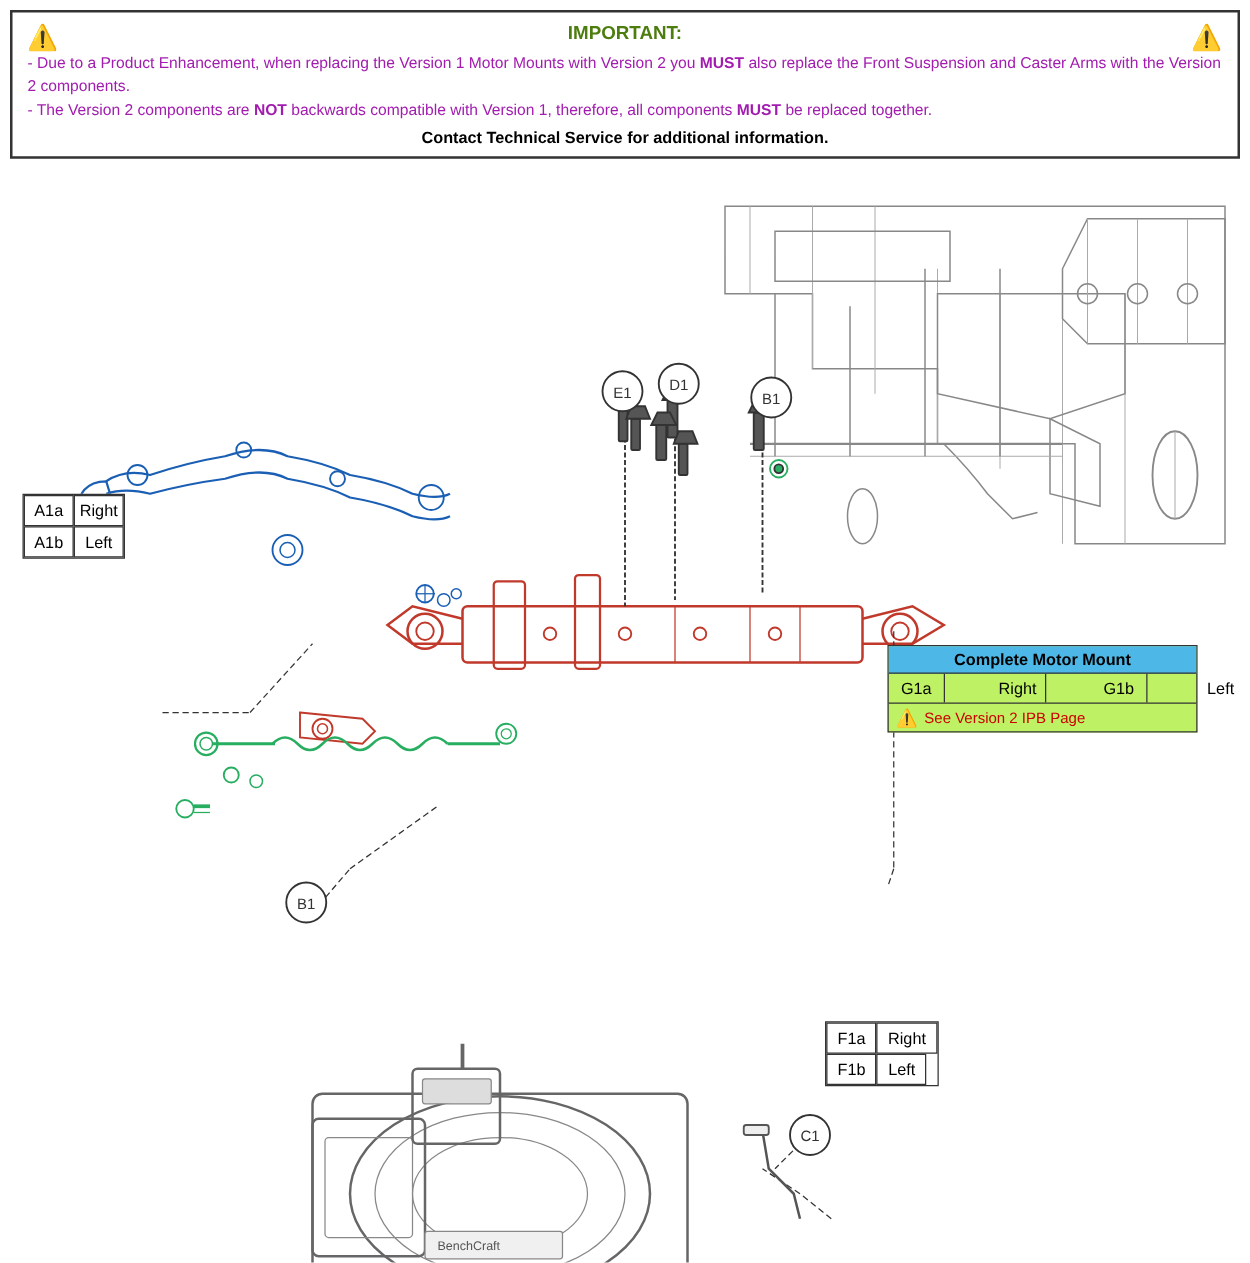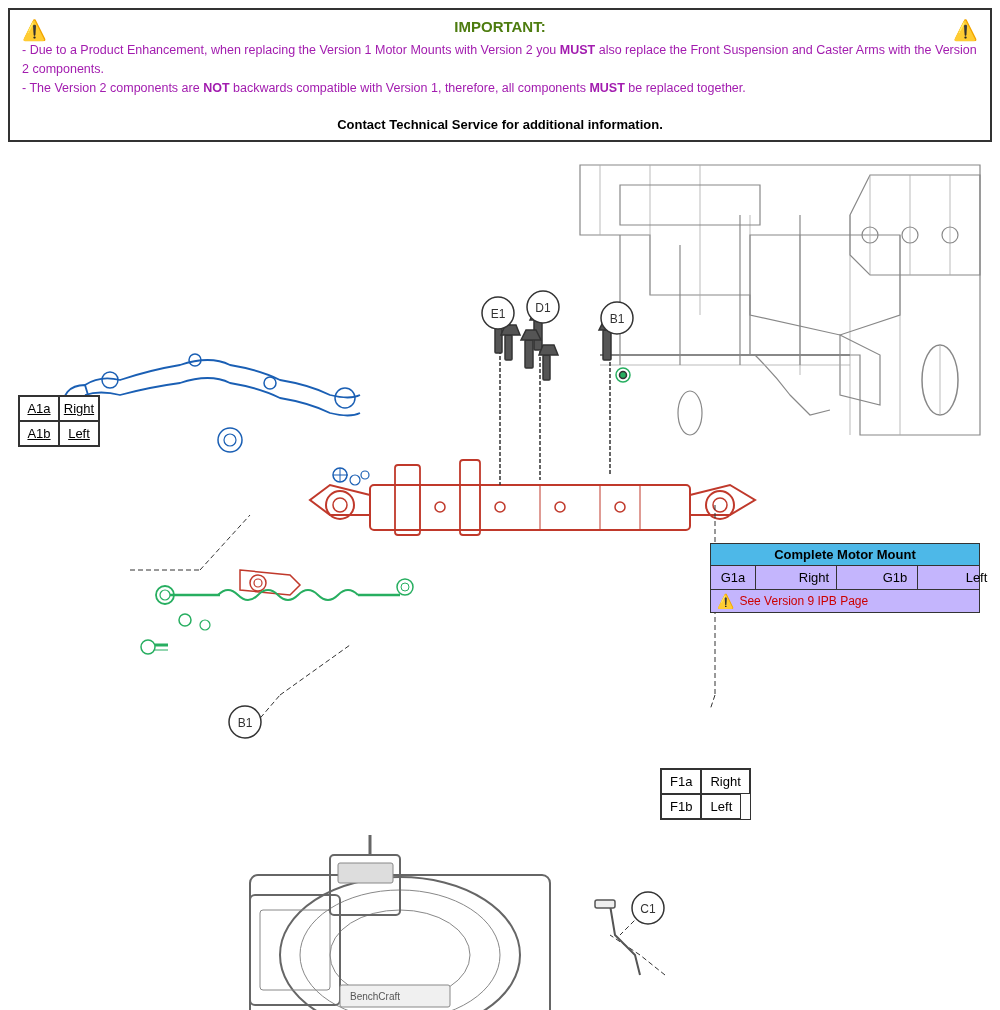--- a/index.html
+++ b/index.html
@@ -32,21 +32,21 @@
     }
     #warning-box .warning-text {
       font-size: 12.5px;
       line-height: 1.5;
       color: #a21caf;
     }
     #warning-box .warning-contact {
       text-align: center;
       font-weight: bold;
       font-size: 13px;
-      margin-top: 20px;
+      margin-top: 5px;
     }
     .warn-icon {
       position: absolute;
       font-size: 20px;
     }
     .warn-icon-left { top: 8px; left: 12px; }
     .warn-icon-right { top: 8px; right: 12px; }
 
     
     #a-group {
@@ -61,32 +61,30 @@
       align-items: stretch;
     }
     .a-cell {
       padding: 4px 0;
       font-size: 13px;
       border: 0.5px solid #333;
       display: flex;
       align-items: center;
       justify-content: center;
       min-width: 40px;
-      text-decoration: underline;
     }
 
     
     #g-group {
       position: absolute;
       top: 516px;
       left: 710px;
       border: 1.5px solid #333;
-      background: #c4b5fd;
-      width: 270px;
-      margin-top: 27px;
+      background: #bef264;
+      width: 248px;
     }
     #g-title {
       background: #4db8e8;
       color: #000;
       font-weight: bold;
       text-align: center;
       font-size: 13px;
       padding: 3px 0;
       border-bottom: 1.5px solid #333;
     }
@@ -110,21 +108,21 @@
       display: flex;
       align-items: center;
       padding: 3px 6px;
       font-size: 12px;
       color: #c00;
     }
 
     
     #f-group {
       position: absolute;
-      top: 768px;
+      top: 817px;
       left: 660px;
       border: 1.5px solid #333;
       background: #fff;
     }
     .f-row {
       display: flex;
       align-items: stretch;
     }
     .f-cell {
       padding: 4px 8px;
@@ -365,21 +363,21 @@
 <div id="g-group">
   <div id="g-title">Complete Motor Mount</div>
   <div id="g-items">
     <div class="g-cell">G1a</div>
     <div class="g-cell">Right</div>
     <div class="g-cell">G1b</div>
     <div class="g-cell">Left</div>
   </div>
   <div id="g-warning">
     <span style="margin-right:5px; font-size:14px;">⚠️</span>
-    <span>See Version 9 IPB Page</span>
+    <span>See Version 2 IPB Page</span>
   </div>
 </div>
 
 <div id="f-group">
   <div class="f-row">
     <div class="f-cell">F1a</div>
     <div class="f-cell">Right</div>
   </div>
   <div class="f-row">
     <div class="f-cell">F1b</div>

